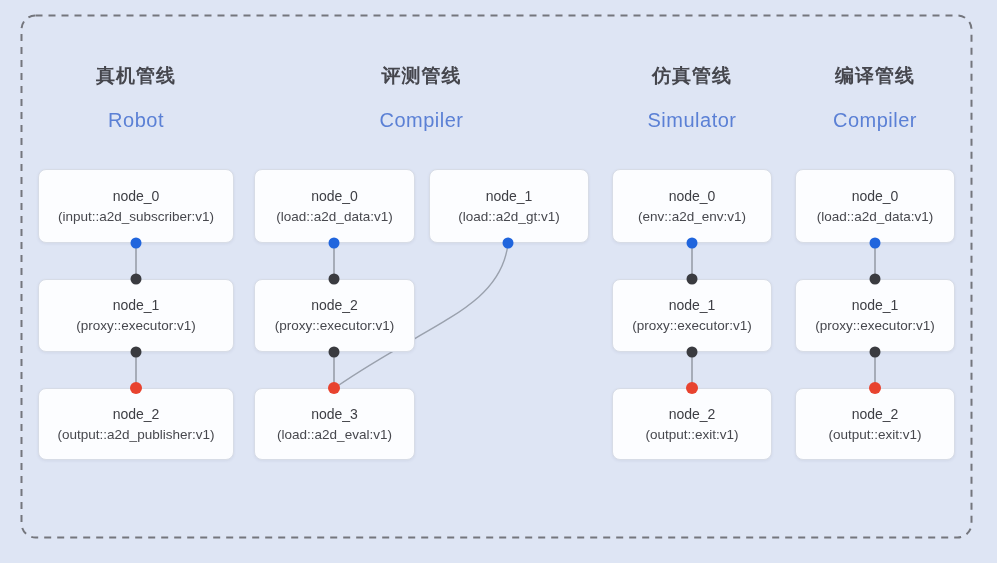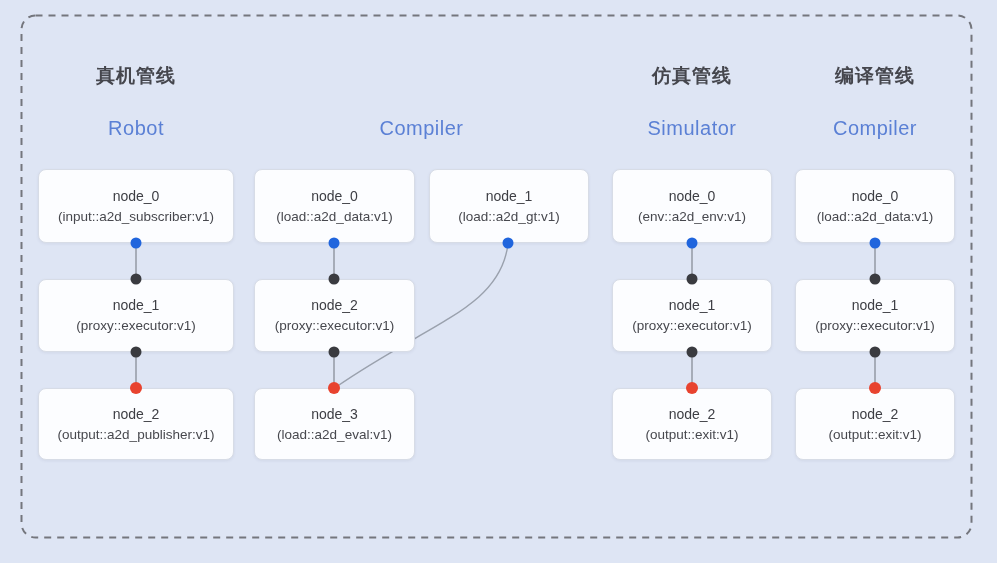--- a/index.html
+++ b/index.html
@@ -55,21 +55,21 @@
   .cn-title{
     position:absolute;
     top:64px;height:24px;line-height:24px;
     text-align:center;
     font-size:19px;font-weight:700;
     color:var(--cn-title);
     letter-spacing:1px;
   }
   .en-title{
     position:absolute;
-    top:116px;height:24px;line-height:24px;
+    top:108px;height:24px;line-height:24px;
     text-align:center;
     font-size:20px;font-weight:400;
     color:var(--en-title);
     letter-spacing:0.5px;
   }
   .node{
     position:absolute;
     box-sizing:border-box;
     background:var(--node-fill);
     border:1px solid var(--node-border);
@@ -121,20 +121,21 @@
     <path class="edge-curve" d="M 508 244 C 500 308, 430 322, 336 387"></path>
 
     <line class="edge" x1="692" y1="243" x2="692" y2="279"></line>
     <line class="edge" x1="692" y1="352" x2="692" y2="388"></line>
 
     <line class="edge" x1="875" y1="243" x2="875" y2="279"></line>
     <line class="edge" x1="875" y1="352" x2="875" y2="388"></line>
   </svg>
 
   <div class="cn-title hdr-robot">真机管线</div>
+  <div class="cn-title hdr-eval">评测管线</div>
   <div class="cn-title hdr-sim">仿真管线</div>
   <div class="cn-title hdr-comp">编译管线</div>
 
   <div class="en-title hdr-robot">Robot</div>
   <div class="en-title hdr-eval">Compiler</div>
   <div class="en-title hdr-sim">Simulator</div>
   <div class="en-title hdr-comp">Compiler</div>
 
   <div class="node col-robot row1">
     <div class="nname">node_0</div>

